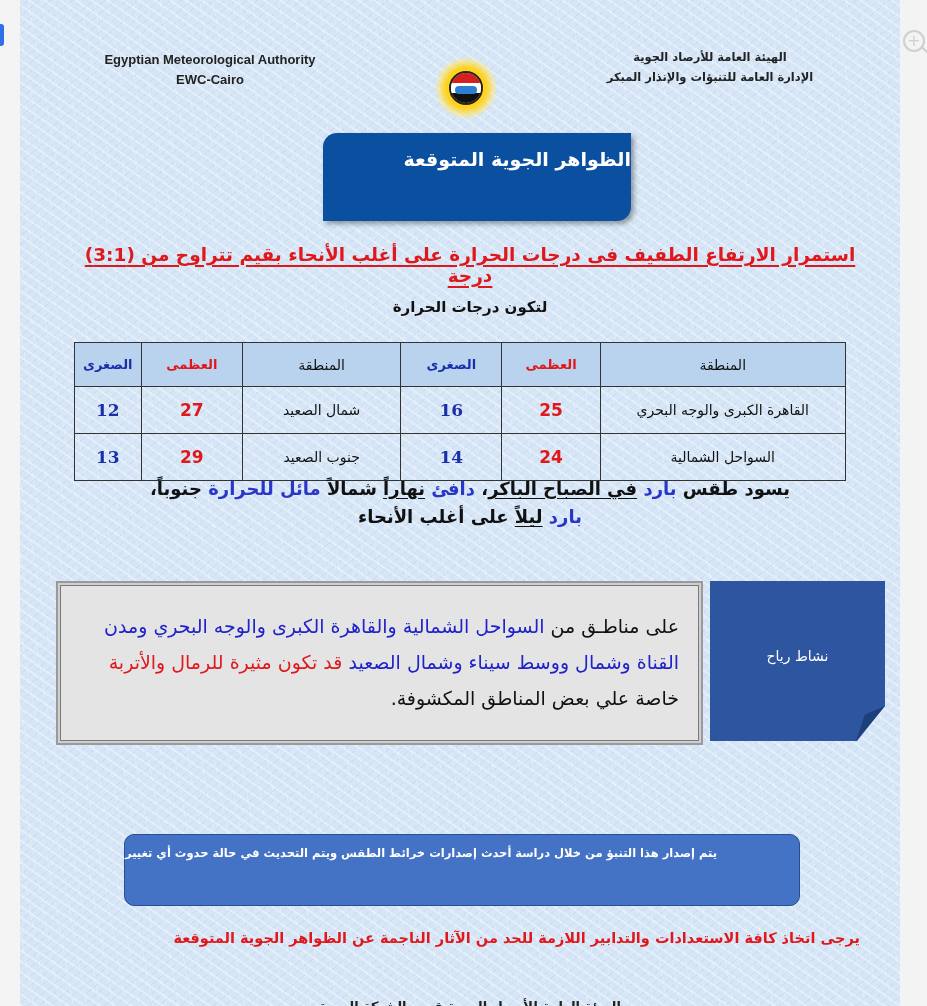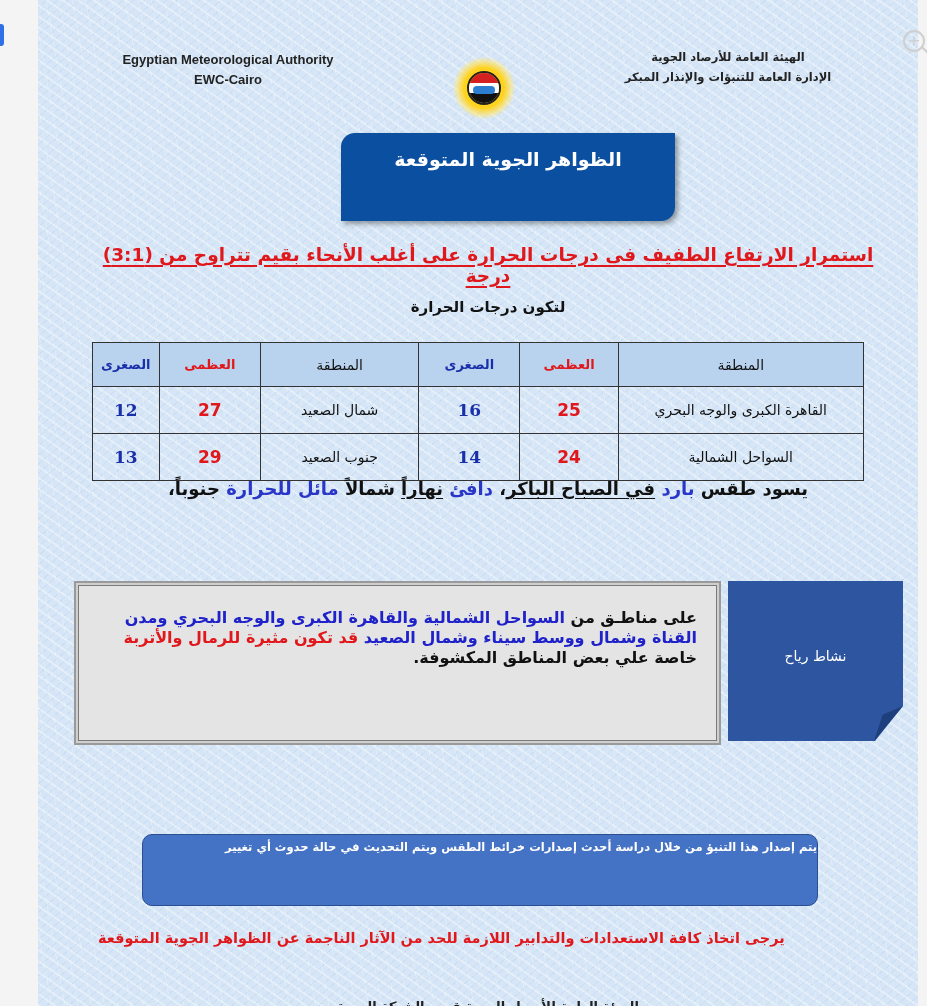--- a/index.html
+++ b/index.html
@@ -5,21 +5,21 @@
   html, body { margin:0; padding:0; }
   body {
     width:927px; height:1006px; overflow:hidden; position:relative;
     background:#f3f3f3;
     font-family:"DejaVu Sans", sans-serif;
   }
   .left-gutter { position:absolute; left:0; top:0; width:38px; height:1006px; background:#f4f4f4; }
   .left-tab { position:absolute; left:0; top:24px; width:4px; height:22px; background:#2f6fe8; border-radius:0 3px 3px 0; }
   .right-gutter { position:absolute; left:918px; top:0; width:9px; height:1006px; background:#f4f4f4; }
   .page {
-    position:absolute; left:38px; top:0; width:880px; height:1006px;
+    position:absolute; left:20px; top:0; width:880px; height:1006px;
     background-color:#d6e6f6;
     background-image:
       repeating-linear-gradient(35deg, rgba(255,255,255,0.35) 0 2px, transparent 2px 9px),
       repeating-linear-gradient(-40deg, rgba(170,200,230,0.25) 0 1px, transparent 1px 7px),
       repeating-linear-gradient(80deg, rgba(255,255,255,0.2) 0 1px, transparent 1px 13px);
     overflow:hidden;
   }
   .zoom-icon { position:absolute; left:903px; top:30px; width:18px; height:18px; border:2px solid #cfcfcf; border-radius:50%; color:#cfcfcf; font-size:16px; line-height:17px; text-align:center; }
   .zoom-icon::after { content:""; position:absolute; left:16px; top:17px; width:8px; height:2px; background:#cfcfcf; transform:rotate(45deg); }
 
@@ -27,23 +27,23 @@
   .hdr-ar { position:absolute; right:60px; top:47px; width:260px; text-align:center; direction:rtl; font-weight:bold; font-size:11.5px; color:#222; line-height:20px; }
 
   .logo { position:absolute; left:415px; top:57px; width:62px; height:62px; border-radius:50%;
     background:radial-gradient(circle, #ffe34a 0%, #ffd21a 45%, rgba(255,230,120,0.6) 62%, rgba(255,255,255,0) 72%); }
   .logo-inner { position:absolute; left:14px; top:14px; width:34px; height:34px; border-radius:50%; overflow:hidden; border:2px solid #222; box-sizing:border-box; }
   .logo-inner .r { height:33%; background:#d42020; }
   .logo-inner .w { height:34%; background:#fff; position:relative; }
   .logo-inner .w::after { content:""; position:absolute; left:4px; top:3px; width:22px; height:8px; background:#2c7fd0; border-radius:6px; }
   .logo-inner .b { height:33%; background:#111; }
 
-  .title-box { position:absolute; left:303px; top:133px; width:334px; height:88px; background:#0b4fa0;
+  .title-box { position:absolute; left:303px; top:133px; width:308px; height:88px; background:#0b4fa0;
     border-radius:14px 0 14px 0; box-shadow:3px 3px 5px rgba(0,0,0,0.35);
-    color:#fff; text-align:center; direction:rtl; font-weight:bold; font-size:19px; line-height:33px; padding-top:10px; box-sizing:border-box; }
+    color:#fff; text-align:right; direction:rtl; font-weight:bold; font-size:19px; line-height:33px; padding-top:10px; box-sizing:border-box; }
 
   .headline { position:absolute; left:60px; top:244px; width:780px; text-align:center; direction:rtl;
     color:#e0181c; font-weight:bold; font-size:18.5px; text-decoration:underline; text-decoration-thickness:2px; text-underline-offset:4px; }
 
   .table-caption { position:absolute; left:60px; top:298px; width:780px; text-align:center; direction:rtl; font-weight:bold; font-size:15px; color:#111; }
 
   table.temps { position:absolute; left:54px; top:342px; width:772px; border-collapse:collapse; direction:rtl; }
   table.temps td, table.temps th { border:1px solid #333; text-align:center; height:30px; padding:8px; }
   table.temps th { background:#b9d3ee; font-size:13px; height:27px; font-weight:bold; }
   table.temps th.reg { color:#111; font-weight:normal; font-size:14px; }
@@ -52,36 +52,36 @@
   td.mx, td.mn { font-family:"DejaVu Serif", serif; font-weight:bold; font-size:17px;border-radius:15px; }
   td.mx { font-family:"DejaVu Sans", sans-serif; }
   td.reg { font-size:14px; color:#111; }
 
   .summary { position:absolute; left:120px; top:475px; width:660px; text-align:center; direction:rtl; font-weight:bold; font-size:18px; color:#111; line-height:28px; }
   .summary .blue { color:#2a36c8;text-align:center; }
   .summary .u { text-decoration:underline; text-underline-offset:3px; }
 
   .wind-box { position:absolute; left:36px; top:581px; width:647px; height:164px; box-sizing:border-box;
     background:#e4e4e4; border:2px solid #9a9a9a; box-shadow:inset 0 0 0 2px #cfcfcf, inset 0 0 0 3px #7a7a7a; 
-    direction:rtl; padding:25px 22px 0 12px; font-weight:bold; font-size:16px; line-height:20px; color:#111; text-align:right; }
+    direction:rtl; padding:25px 22px 0 12px; font-weight:normal; font-size:19px; line-height:36px; color:#111; text-align:right; }
   .wind-box .blue { color:#1f22c8; }
   .wind-box .red { color:#e0181c; }
 
   .wind-tag { position:absolute; left:690px; top:581px; width:175px; height:160px; background:#2e55a0;
     box-shadow:3px 3px 4px rgba(0,0,0,0.25);
     clip-path:polygon(0 0,100% 0,100% 78%,84% 100%,0 100%); 
     color:#fff; text-align:center; direction:rtl; font-size:14px; line-height:150px; }
   .wind-fold { position:absolute; left:836px; top:706px; width:29px; height:35px; background:#1d3f7c;
     clip-path:polygon(100% 0,0 100%,30% 25%); }
 
   .notice { position:absolute; left:104px; top:834px; width:676px; height:72px; box-sizing:border-box;
     background:#4472c4; border:1.5px solid #2a4e91; border-radius:10px;
-    color:#fff; direction:rtl; text-align:right; font-weight:bold; font-size:11.5px; line-height:21px; padding-top:2px; }
+    color:#fff; direction:rtl; text-align:left; font-weight:bold; font-size:11.5px; line-height:21px; padding-top:8px; }
 
-  .warning { position:absolute; left:60px; top:930px; width:780px; text-align:left; direction:rtl; color:#e0181c; font-weight:bold; font-size:14.5px; }
+  .warning { position:absolute; left:60px; top:930px; width:780px; text-align:right; direction:rtl; color:#e0181c; font-weight:bold; font-size:14.5px; }
   .footer-cut { position:absolute; left:180px; top:996px; width:540px; text-align:center; direction:rtl; font-weight:bold; font-size:13px; color:#222; height:10px; overflow:hidden; line-height:22px; }
 </style>
 </head>
 <body>
 
 <div class="left-gutter"></div>
 <div class="left-tab"></div>
 <div class="right-gutter"></div>
 
 <div class="page">
@@ -137,20 +137,21 @@
         <td class="mn">14</td>
         <td class="reg">جنوب الصعيد</td>
         <td class="mx">29</td>
         <td class="mn">13</td>
       </tr>
     </tbody>
   </table>
 
   <div class="summary">
     <div id="summary-line1"><span>يسود طقس </span><span class="blue">بارد</span><span> </span><span class="u">في الصباح الباكر</span><span>، </span><span class="blue">دافئ</span><span> </span><span class="u">نهاراً</span><span> شمالاً </span><span class="blue">مائل للحرارة</span><span> جنوباً،</span></div>
+    <div id="summary-line2"><span class="blue">بارد</span><span> </span><span class="u">ليلاً</span><span> على أغلب الأنحاء</span></div>
   </div>
 
   <div class="wind-box" id="wind-text"><span>على مناطـق من </span><span class="blue">السواحل الشمالية والقاهرة الكبرى والوجه البحري ومدن القناة  وشمال ووسط سيناء وشمال الصعيد</span><span class="red"> قد تكون مثيرة للرمال والأتربة</span><span> خاصة علي بعض المناطق المكشوفة.</span></div>
   <div class="wind-tag">
     <span>نشاط رياح</span>
   </div>
   <div class="wind-fold"></div>
 
   <div class="notice">
     <div>يتم إصدار هذا التنبؤ من خلال دراسة أحدث إصدارات خرائط الطقس ويتم التحديث في حالة حدوث أي تغيير</div>

